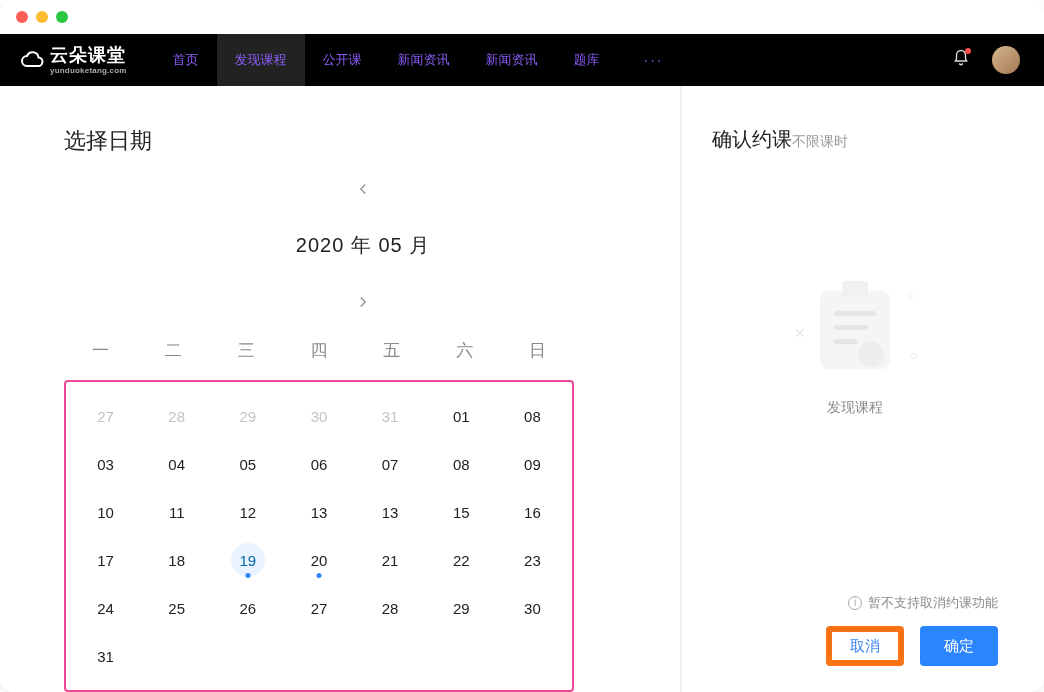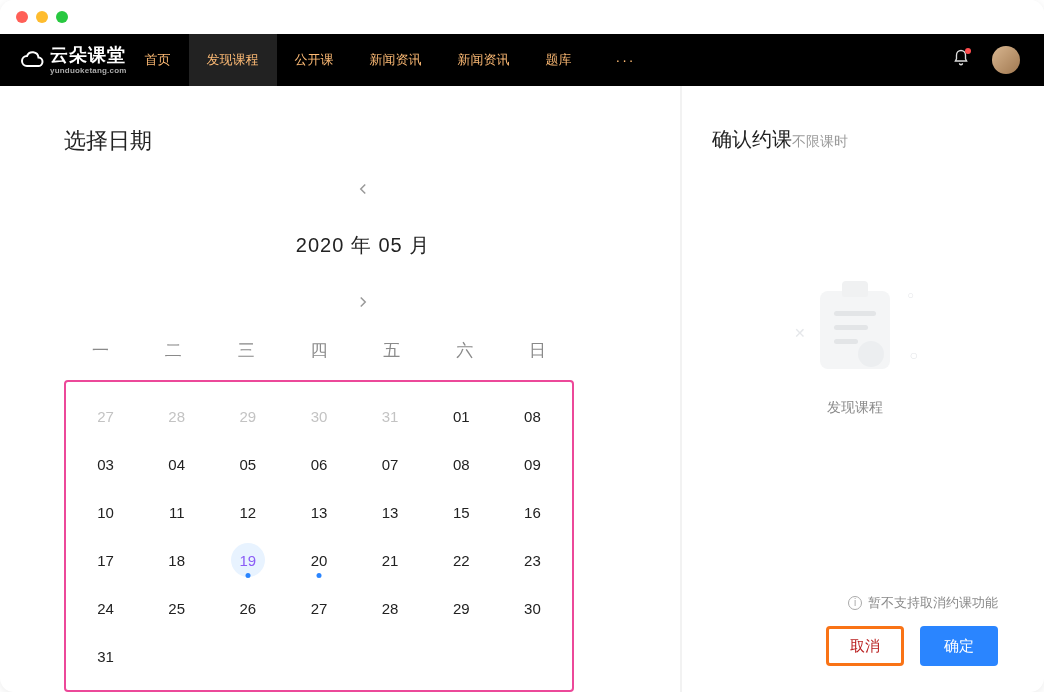--- a/index.html
+++ b/index.html
@@ -29,29 +29,30 @@
     .topnav {
       height: 52px;
       background: #000;
       color:#fff;
       display:flex; align-items:center;
       padding: 0 24px 0 20px;
     }
     .logo {
       display:flex; align-items:center; gap:6px;
       font-size:18px; font-weight:600;
+      margin-right: 28px;
     }
     .logo-mark { width:24px; height:24px; }
     .logo-text { line-height:1; letter-spacing:1px;}
     .logo-sub  { font-size:8px; color:#aaa; display:block; letter-spacing:.2px;}
     .nav-items { display:flex; align-items:stretch; height:100%; }
     .nav-item  {
       display:flex; align-items:center;
       padding: 0 18px;
-      color:#fdba74; font-size:13px; cursor:pointer;
+      color:#8b5cf6; font-size:13px; cursor:pointer;
     }
     .nav-item.active { background:#222; }
     .nav-dots { margin-left:8px; letter-spacing:2px; font-size:14px; }
     .nav-spacer { flex:1; }
     .bell { position:relative; margin-right:22px; }
     .bell svg { width:18px; height:18px; stroke:#ddd; }
     .bell-dot { position:absolute; top:-1px; right:-1px; width:6px; height:6px; border-radius:50%; background:#ff4d4f; }
     .avatar { width:28px; height:28px; border-radius:50%; overflow:hidden; background:linear-gradient(135deg,#d8b690,#a07850); }
 
     
@@ -87,21 +88,21 @@
       display:flex; flex-direction:column; align-items:center; justify-content:center;
       position:relative;
       font-size:15px;
       cursor:pointer;
     }
     .cal-cell .num { line-height:1; }
     .cal-cell.out  { color:#c3c3c3; }
     .cal-cell.in   { color:#222; }
     .cal-cell.today .num{
       width:34px; height:34px; border-radius:50%;
-      background:#e8f3ff; color:#8b5cf6;
+      background:#e8f3ff; color:#0369a1;
       display:flex; align-items:center; justify-content:center;text-align:center;
     }
     .cal-cell .dot{
       position:absolute; bottom:6px; left:50%; transform:translateX(-50%);
       width:5px; height:5px; border-radius:50%; background:#2a85ff;
     }
 
     
     .right-head { display:flex; align-items:baseline; gap:0; }
     .right-title{ font-size:20px; color:#222; font-weight:500; }
@@ -150,21 +151,21 @@
       width:14px; height:14px; border:1.4px solid #aaa; border-radius:50%;
       display:inline-flex; align-items:center; justify-content:center;
       font-size:10px; color:#aaa; line-height:1;
     }
     .btn-row{ display:flex; gap:16px; }
     .btn{
       min-width:78px; height:40px; border-radius:4px;
       font-size:15px; cursor:pointer; border:none;
       display:flex; align-items:center; justify-content:center;
     }
-    .btn-secondary{ background:#fff; border:3px solid #f97316; color:#b91c1c; }
+    .btn-secondary{ background:#fff; border:6px solid #f97316; color:#3b82f6; }
     .btn-primary  { background:#2a85ff; color:#fff; }
   </style>
 </head>
 <body>
 
 <div class="window">
 
   <div class="titlebar">
     <span class="tl-dot tl-close"></span>
     <span class="tl-dot tl-min"></span>

